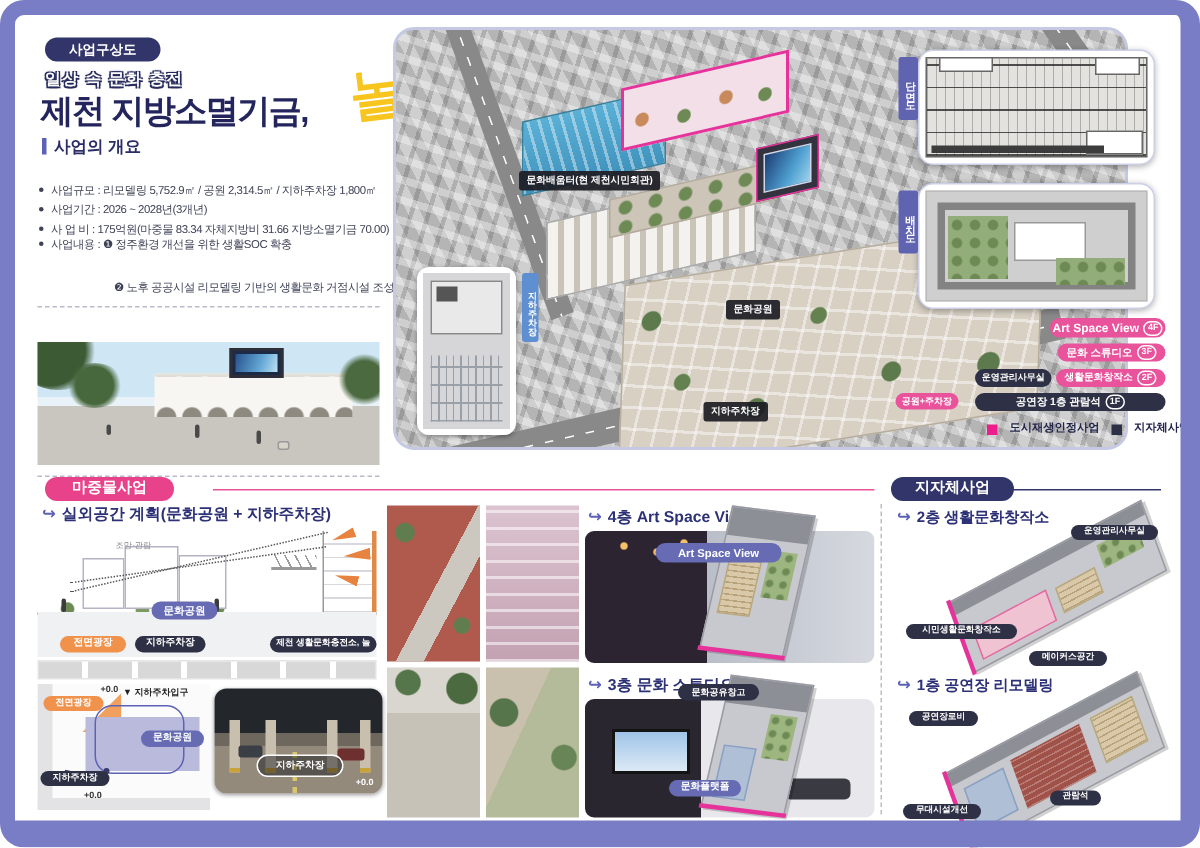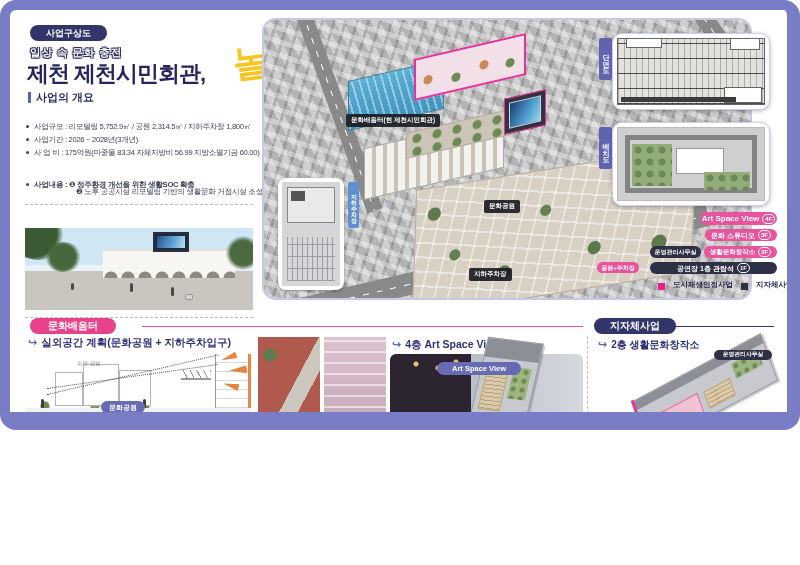--- a/index.html
+++ b/index.html
@@ -1,16 +1,16 @@
 <!DOCTYPE html>
 <html><head>
 <meta charset="utf-8">
 <style>
   html,body{margin:0;padding:0;}
-  .page{position:relative;width:800px;height:430px;background:#fff;overflow:hidden;
+  .page{position:relative;width:800px;height:565px;background:#fff;overflow:hidden;
         font-family:"Liberation Sans","DejaVu Sans",sans-serif;}
   .abs{position:absolute;}
   
   .frame{position:absolute;inset:0;border:10px solid #787dc6;border-right-width:13px;border-left-width:10px;
          border-bottom-width:18px;border-radius:16px;pointer-events:none;z-index:60;box-sizing:border-box;}
   
   .p{position:absolute;display:flex;align-items:center;justify-content:center;color:#fff;font-weight:bold;
      border-radius:20px;white-space:nowrap;line-height:1;}
   .p.pink{background:#e8539b;}
   .p.magenta{background:#e8428a;}
@@ -182,31 +182,31 @@
 </style>
 </head>
 <body>
 
 <div class="page">
 
   <div class="p navy" style="left:30px;top:25px;height:16px;padding:0 16px;font-size:9px;border-radius:10px;">
     <span>사업구상도</span>
   </div>
   <div class="tagline" style="left:30px;top:46px;">일상 속 문화 충전</div>
-  <div class="title" style="left:27px;top:59px;">제천 제천시민회관,</div>
+  <div class="title" style="left:27px;top:59px;">제천 지방소멸기금,</div>
   <div class="title-accent" style="left:233px;top:38px;">놀</div>
 
   <div class="ov-head" style="left:28px;top:90px;justify-content:space-between;">
     <span class="bar"></span>
     <span>사업의 개요</span>
   </div>
   <div class="blt" style="top:122px;">사업규모 : 리모델링 5,752.9㎡ / 공원 2,314.5㎡ / 지하주차장 1,800㎡</div>
   <div class="blt" style="top:135px;">사업기간 : 2026 ~ 2028년(3개년)</div>
-  <div class="blt" style="top:148px;">사 업 비 : 175억원(마중물 83.34 자체지방비 56.99 지방소멸기금 60.00)</div>
-  <div class="blt" style="top:180px;font-weight:bold;">사업내용 : ❶ 정주환경 개선을 위한 생활SOC 확충</div>
+  <div class="blt" style="top:148px;">사 업 비 : 175억원(마중물 83.34 자체지방비 31.66 지방소멸기금 70.00)</div>
+  <div class="blt" style="top:158px;">사업내용 : ❶ 정주환경 개선을 위한 생활SOC 확충</div>
   <div class="blt cont" style="top:187px;left:76px;">❷ 노후 공공시설 리모델링 기반의 생활문화 거점시설 조성</div>
 
   <div class="dashln" style="left:25px;top:204px;width:228px;"></div>
   <div class="photo">
     <div class="blob" style="left:-14px;top:-12px;width:56px;height:44px;background:radial-gradient(circle at 40% 40%,#3c5a33 0 55%,transparent 70%);"></div>
     <div class="blob" style="left:18px;top:14px;width:40px;height:30px;background:radial-gradient(circle at 50% 50%,#47673c 0 50%,transparent 70%);"></div>
     <div class="arcband"></div>
     <div class="bill"></div>
     <div class="blob" style="right:-8px;top:8px;width:36px;height:34px;background:radial-gradient(circle at 50% 50%,#4c6a40 0 50%,transparent 70%);"></div>
     <div class="person" style="left:46%;bottom:18px;"></div>
@@ -282,27 +282,27 @@
     <span class="fc">1F</span>
   </div>
   <div class="abs" style="left:658px;top:280px;display:flex;gap:8px;align-items:flex-end;z-index:4;">
     <span class="lg-sq" style="background:#ed1e8c;"></span>
     <span class="lg-t">도시재생인정사업</span>
     <span class="lg-sq" style="background:#2e3045;"></span>
     <span class="lg-t">지자체사업</span>
   </div>
 
   <div class="p magenta" style="left:30px;top:318px;height:16px;padding:0 18px;font-size:10px;z-index:3;">
-    <span>문화배움터</span>
+    <span>마중물사업</span>
   </div>
   <div class="hairline" style="left:142px;top:326px;width:441px;background:#e8539b;"></div>
 
   <div class="sh" style="left:28px;top:336px;">
     <span class="ar">↪</span>
-    <span>실외공간 계획(문화공원 + 지하주차입구)</span>
+    <span>실외공간 계획(문화공원 + 지하주차장)</span>
   </div>
 
   <div class="elev">
     <div class="eb" style="left:30px;top:18px;width:26px;height:32px;"></div>
     <div class="eb" style="left:58px;top:10px;width:34px;height:40px;"></div>
     <div class="eb" style="left:94px;top:16px;width:30px;height:34px;"></div>
     <div class="struct"></div>
     <div class="truss"></div>
     <div class="ray" style="left:196px;top:0px;width:16px;height:7px;transform:rotate(-20deg);"></div>
     <div class="ray" style="left:204px;top:12px;width:18px;height:8px;transform:rotate(-5deg);"></div>

